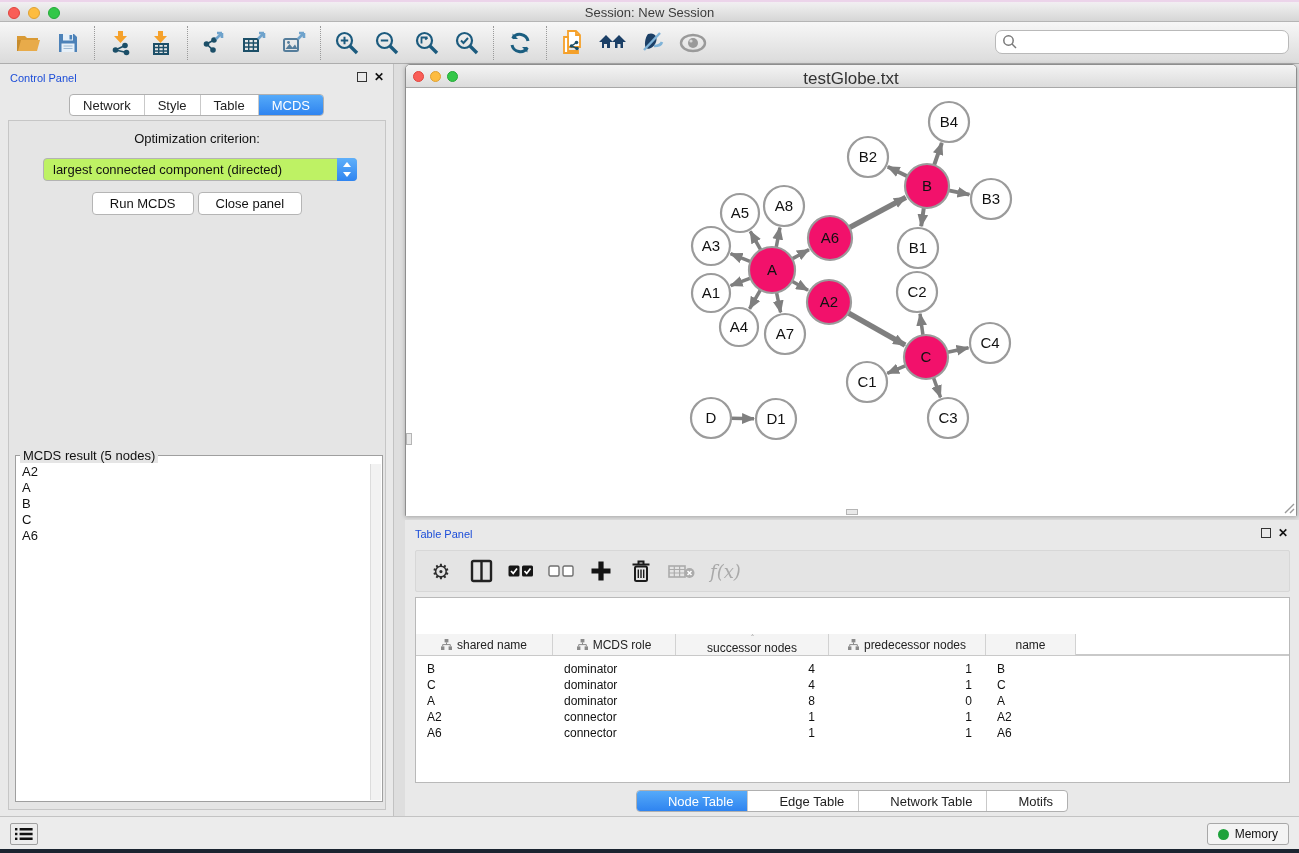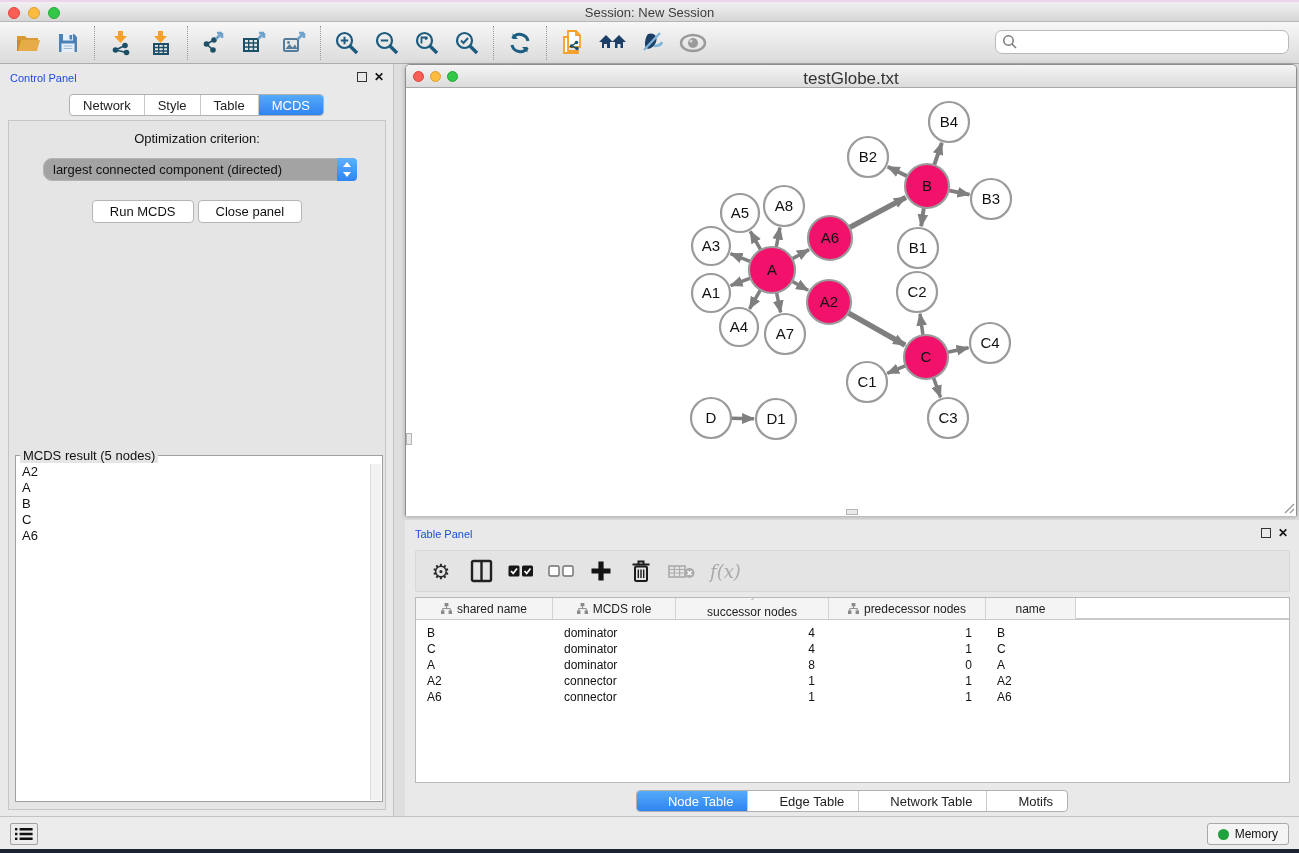--- a/index.html
+++ b/index.html
@@ -47,30 +47,30 @@
   .seg-tabs { display:flex; border:1px solid #b0b0b0; border-radius:4px; background:#fff; overflow:hidden;
     height:22px; }
   .seg-tab { font-size:13px; padding:3px 13px 0 13px; color:#222; border-left:1px solid #c9c9c9; cursor:default; }
   .seg-tab:first-child { border-left:none; }
   .seg-tab.sel { background:linear-gradient(#55aaf9, #2f84f0); color:#fff; }
   .cp-tabs-row { position:absolute; top:30px; left:0; width:100%; display:flex; justify-content:center; }
 
   .cp-content { position:absolute; left:8px; top:56px; width:378px; height:690px;
     background:#e5e5e5; border:1px solid #c6c6c6; }
   .opt-label { position:absolute; top:10px; width:100%; text-align:center; font-size:13px; color:#111; }
-  .dropdown { position:absolute; left:34px; top:37px; width:314px; height:23px; background:#a3a3a3;
-    border:1px solid #b3b3b3; border-radius:9px; font-size:13px; display:flex; align-items:center; }
+  .dropdown { position:absolute; left:34px; top:37px; width:314px; height:23px; background:#bef264;
+    border:1px solid #b3b3b3; border-radius:4px; font-size:13px; display:flex; align-items:center; }
   .dropdown .dd-value { flex:1; padding-left:9px; color:#111; white-space:nowrap; overflow:hidden; }
   .dd-stepper { width:20px; height:23px; margin:-1px -1px -1px 0; border-radius:0 4px 4px 0;
     background:linear-gradient(#5fb0fa, #2f84f0); position:relative; }
   .dd-stepper::before { content:""; position:absolute; left:5.5px; top:4px; border:4.5px solid transparent;
     border-bottom:5px solid #fff; border-top:none; }
   .dd-stepper::after { content:""; position:absolute; left:5.5px; bottom:4px; border:4.5px solid transparent;
     border-top:5px solid #fff; border-bottom:none; }
-  .cp-buttons { position:absolute; top:71px; width:100%; display:flex; justify-content:center; gap:4px;margin-top:8px; }
+  .cp-buttons { position:absolute; top:71px; width:100%; display:flex; justify-content:center; gap:4px; }
   .mac-btn { height:23px; background:#fff; border:1px solid #b5b5b5; border-radius:4px;
     font-size:13px; color:#111; padding:0 17px; font-family:"Liberation Sans",sans-serif; }
 
   .result-group { position:absolute; left:6px; top:334px; width:368px; height:347px;
     border:1px solid #9f9f9f; background:#fff; }
   .result-legend { position:absolute; left:4px; top:-8px; background:#e5e5e5; padding:0 3px;
     font-size:13px; color:#111; }
   .result-list { position:absolute; left:1px; top:8px; right:12px; bottom:1px; background:#fff;
     overflow:hidden; }
   .result-item { font-size:13px; line-height:16px; padding-left:5px; color:#111; }
@@ -98,21 +98,21 @@
   .tp-header .win-float { right:28px; }
   .tp-header .win-close { right:11px; }
   .tp-toolbar { position:absolute; left:10px; top:30px; width:875px; height:42px; background:#e4e4e4;
     border:1px solid #d7d7d7; border-radius:2px; display:flex; align-items:center; gap:14px; padding-left:12px; }
   .tpt-btn { display:flex; align-items:center; justify-content:center; min-width:26px; height:32px; }
   .gear-glyph { font-size:21px; color:#2e2e2e; line-height:1; }
   .fx-glyph { font-family:"DejaVu Serif", serif; font-style:italic; font-size:18px; color:#a9a9a9; }
 
   .tp-table { position:absolute; left:10px; top:77px; width:875px; height:186px; background:#fff;
     border:1px solid #b9b9b9; overflow:hidden; }
-  .tp-thead { display:flex; height:22px; background:#f4f4f4; border-bottom:1px solid #c9c9c9; }
+  .tp-thead { display:flex; height:22px; background:#f4f4f4; border-bottom:1px solid #c9c9c9;margin-top:36px; }
   .th { display:flex; align-items:center; justify-content:center; gap:5px; font-size:12px; color:#222;
     border-right:1px solid #d2d2d2; height:100%; }
   .th.filler { flex:1; border-right:none; background:#fff; border-bottom:1px solid #c9c9c9; }
   .tp-tbody { padding-top:6px; }
   .tr { display:flex; height:16px; }
   .td { font-size:12px; color:#111; overflow:hidden; white-space:nowrap; }
   .td.al { text-align:left; padding-left:11px; }
   .td.ar { text-align:right; padding-right:14px; }
 
   .tp-tabs-row { position:absolute; left:0; bottom:4px; width:100%; display:flex; justify-content:center; }

